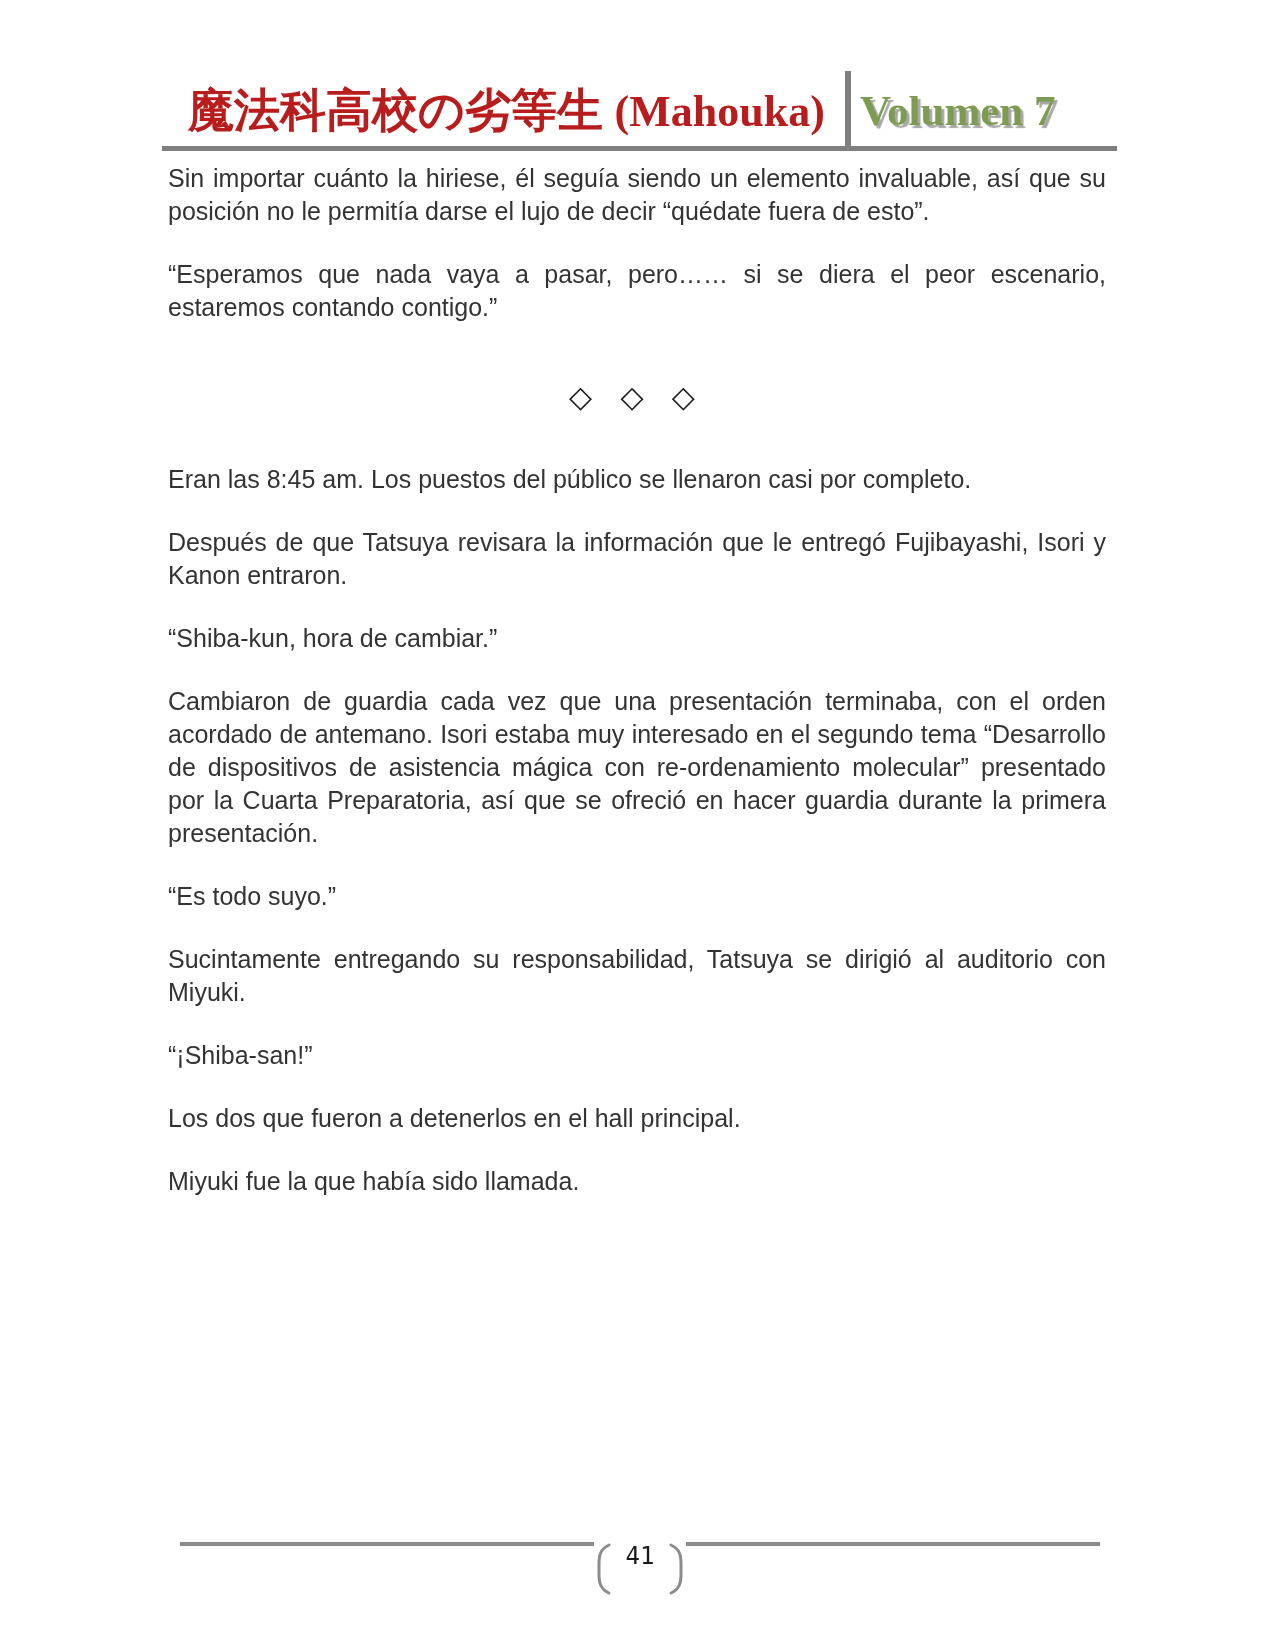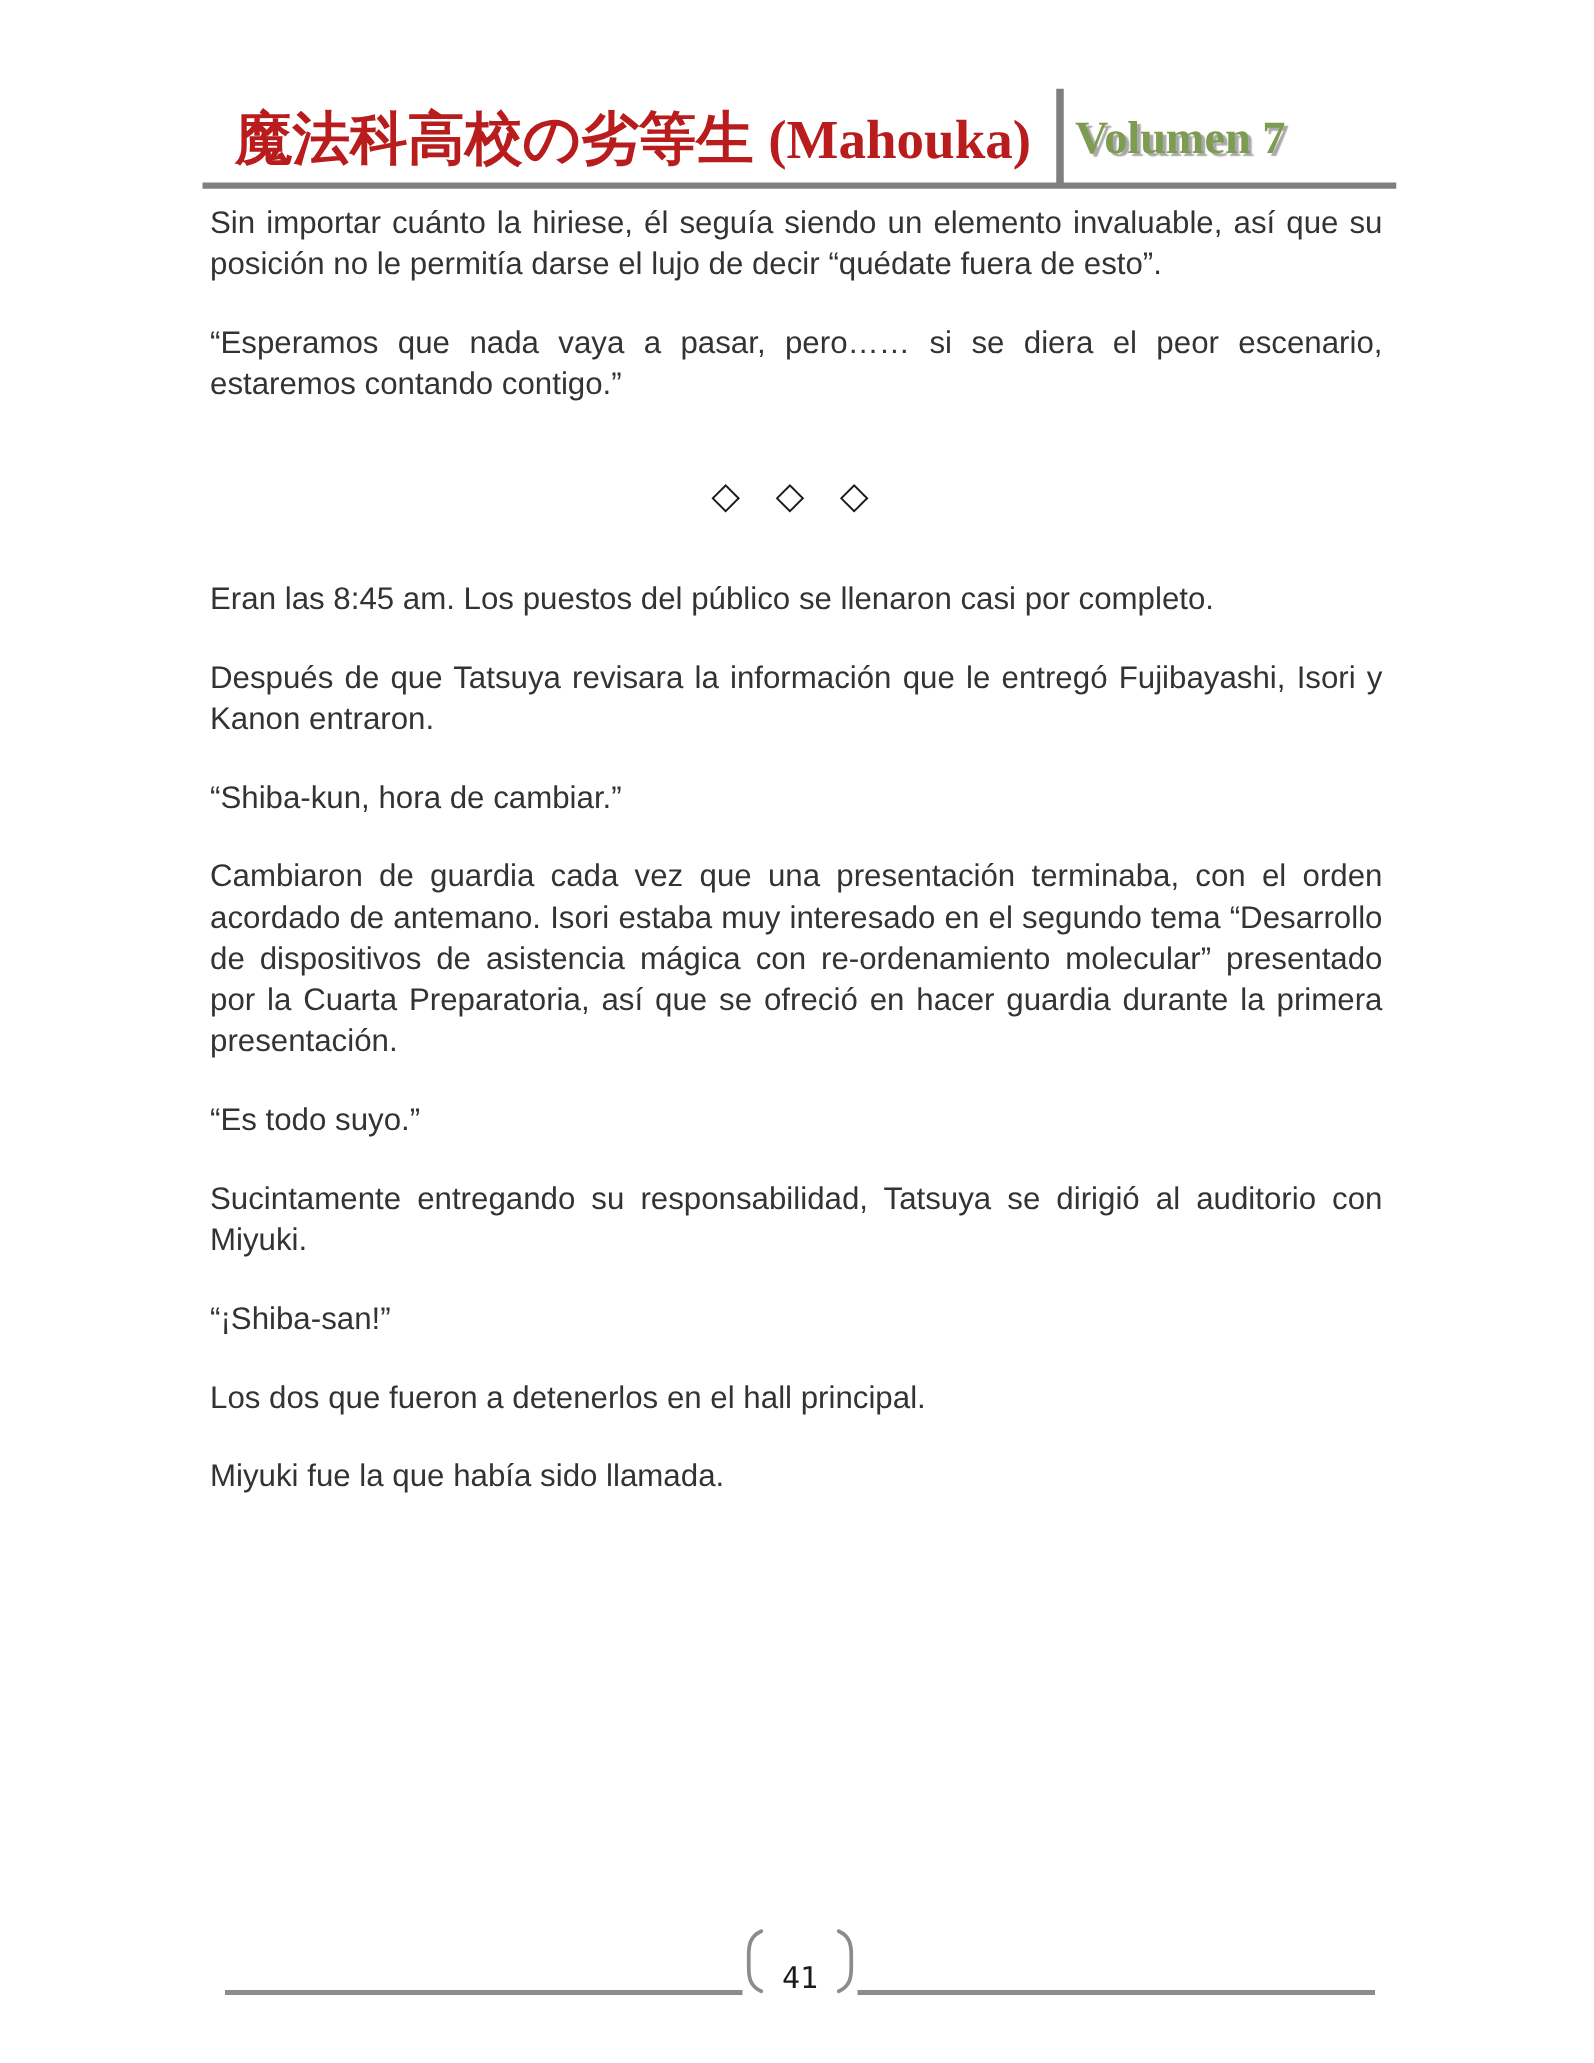--- a/index.html
+++ b/index.html
@@ -35,21 +35,21 @@
     width: 6px;
     height: 78px;
     background: #7f7f7f;
   }
   .volume-label {
     position: absolute;
     left: 860px;
     top: 80px;
     font-family: "Liberation Serif", serif;
     font-weight: bold;
-    font-size: 37px;
+    font-size: 43px;
     line-height: 62px;
     color: #7D9C51;
     text-shadow: 3px 3px 1px #a8a8a8;
     white-space: nowrap;
   }
   .header-rule {
     position: absolute;
     left: 162px;
     top: 146px;
     width: 955px;
@@ -79,21 +79,21 @@
   .big-gap { margin-top: 88px !important; }
 
   
   .page-footer {
     position: absolute;
     left: 180px;
     top: 1542px;
     width: 920px;
     height: 54px;
     display: flex;
-    align-items: flex-end;
+    align-items: flex-start;
   }
   .footer-line {
     flex: 1 1 auto;
     height: 4px;
     background: #8c8c8c;
   }
   .bracket-icon { flex: 0 0 auto; }
   .page-number {
     flex: 0 0 auto;
     padding: 0 14px;

